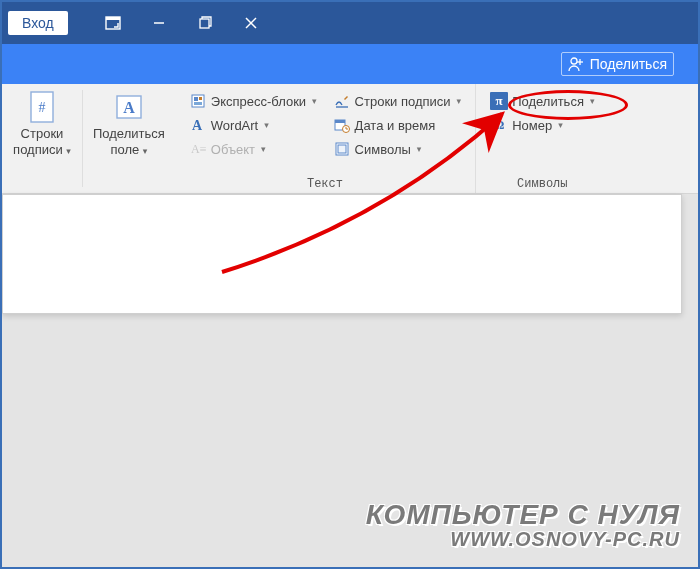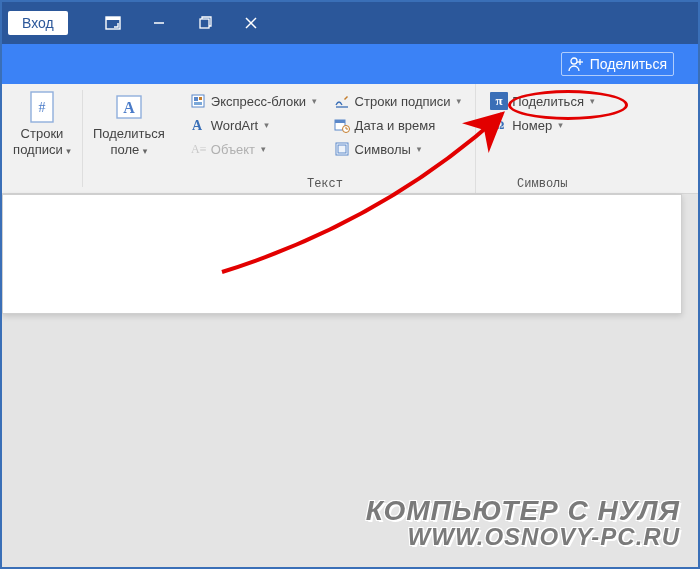--- a/index.html
+++ b/index.html
@@ -157,21 +157,21 @@
     font-family: Impact, "Arial Black", sans-serif;
     font-weight: 900;
     color: #7a7a7a;
     font-style: italic;
     line-height: 1;
     letter-spacing: 1px;
     z-index: 60;
     text-shadow: 2px 2px 0 #fff, -1px -1px 0 #fff, 1px -1px 0 #fff, -1px 1px 0 #fff;
   }
   .watermark .l1 { font-size: 28px; }
-  .watermark .l2 { font-size: 24px; }
+  .watermark .l2 { font-size: 20px; }
 </style>
 </head>
 <body>
 
 <div class="titlebar">
   <div class="signin-btn">Вход</div>
   <div class="win-btn">
     <svg width="16" height="14" viewBox="0 0 16 14">
         <rect x="1" y="1" width="14" height="12" fill="none" stroke="#fff" stroke-width="1.4"></rect>
         <rect x="1" y="1" width="14" height="3" fill="#fff"></rect>

